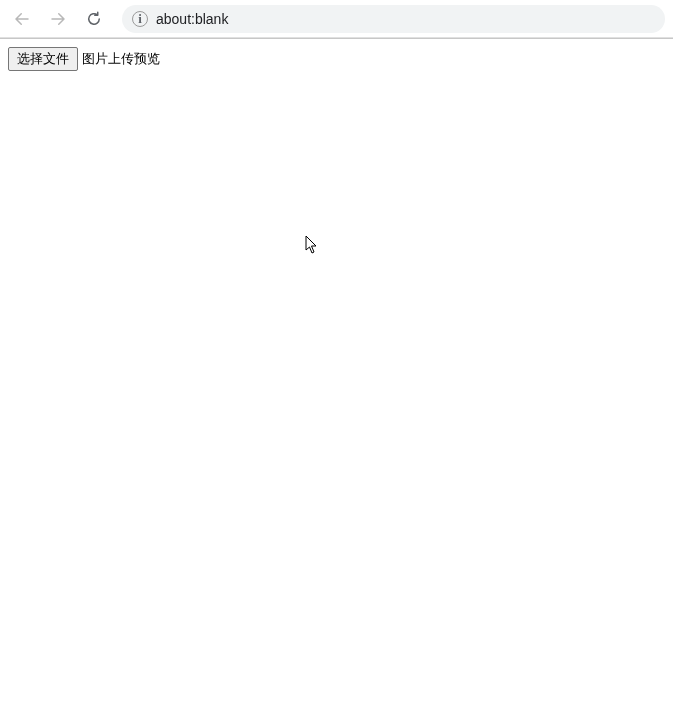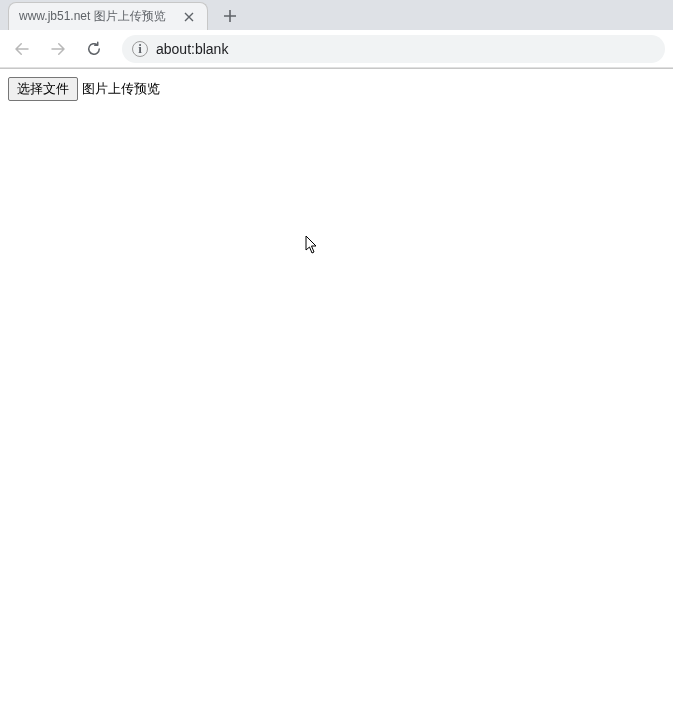--- a/index.html
+++ b/index.html
@@ -161,35 +161,20 @@
       pointer-events: none;
     }
     svg {
       display: block;
     }
   </style>
 </head>
 <body>
 
 <div class="browser-chrome">
-  <div class="tab-strip">
-    <div class="tab">
-      <span class="tab-title">www.jb51.net 图片上传预览</span>
-      <span class="tab-close">
-        <svg width="10" height="10" viewBox="0 0 10 10">
-            <path d="M1 1 L9 9 M9 1 L1 9" stroke="#5f6368" stroke-width="1.4" fill="none"></path>
-          </svg>
-      </span>
-    </div>
-    <div class="new-tab-btn">
-      <svg width="14" height="14" viewBox="0 0 14 14">
-          <path d="M7 1 V13 M1 7 H13" stroke="#5f6368" stroke-width="1.6" fill="none"></path>
-        </svg>
-    </div>
-  </div>
   <div class="toolbar">
     <div class="nav-btn disabled">
       <svg width="18" height="18" viewBox="0 0 24 24">
           <path d="M20 12 H5 M11 5 L4 12 L11 19" stroke="currentColor" stroke-width="2" fill="none" stroke-linecap="round" stroke-linejoin="round"></path>
         </svg>
     </div>
     <div class="nav-btn disabled">
       <svg width="18" height="18" viewBox="0 0 24 24">
           <path d="M4 12 H19 M13 5 L20 12 L13 19" stroke="currentColor" stroke-width="2" fill="none" stroke-linecap="round" stroke-linejoin="round"></path>
         </svg>

